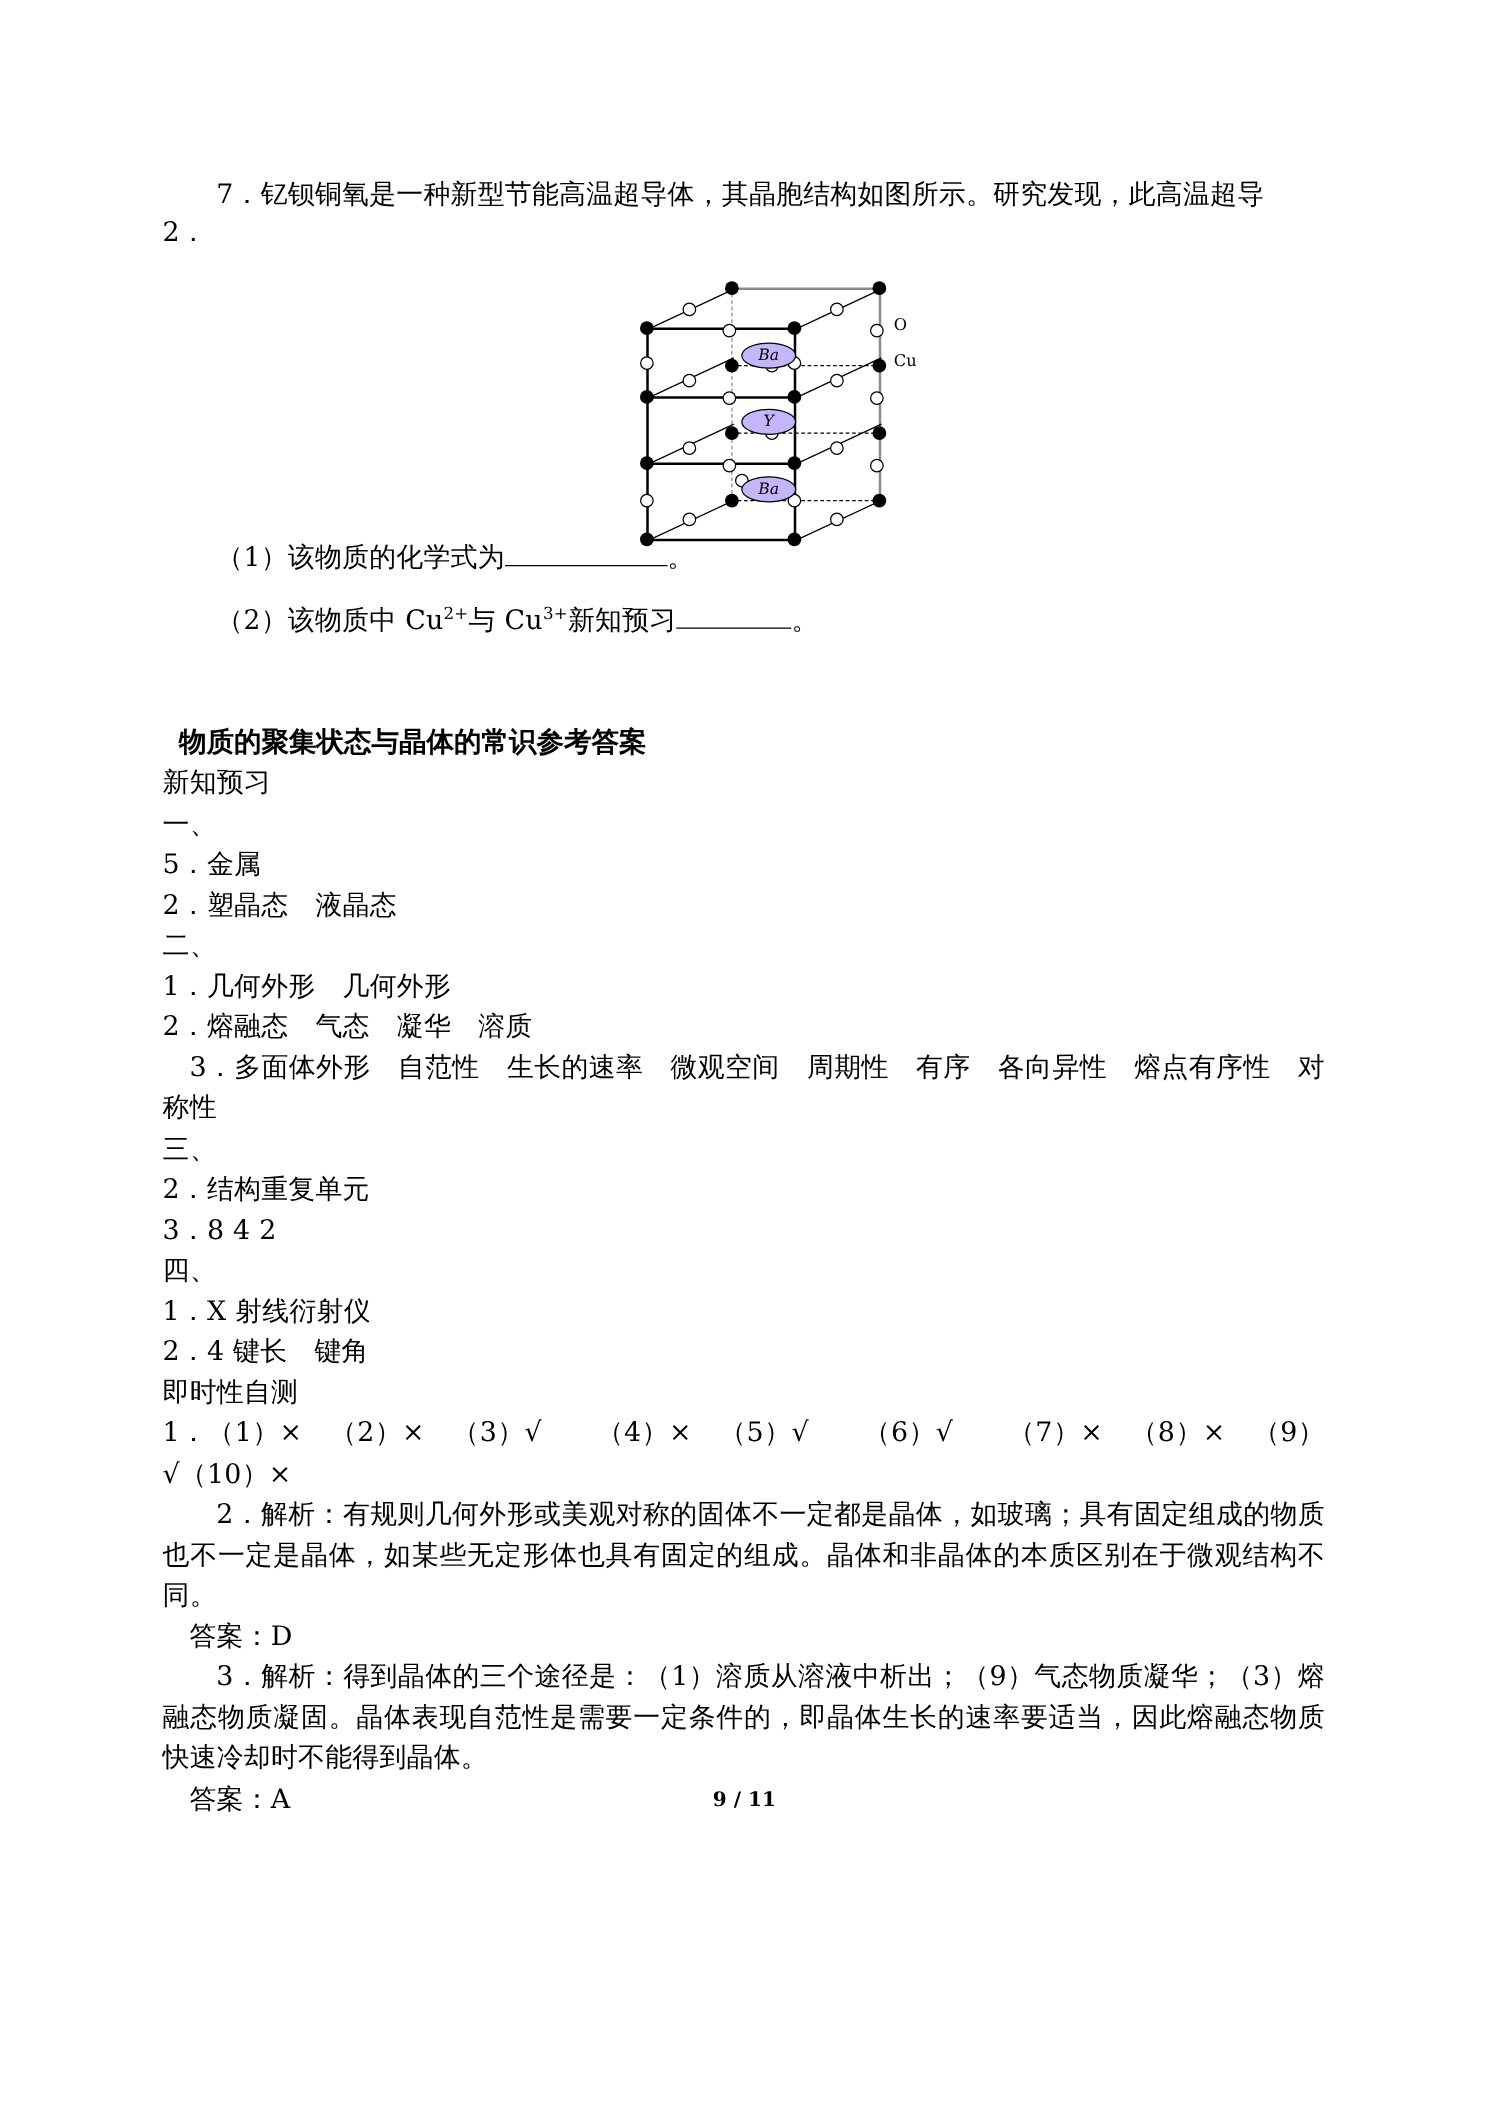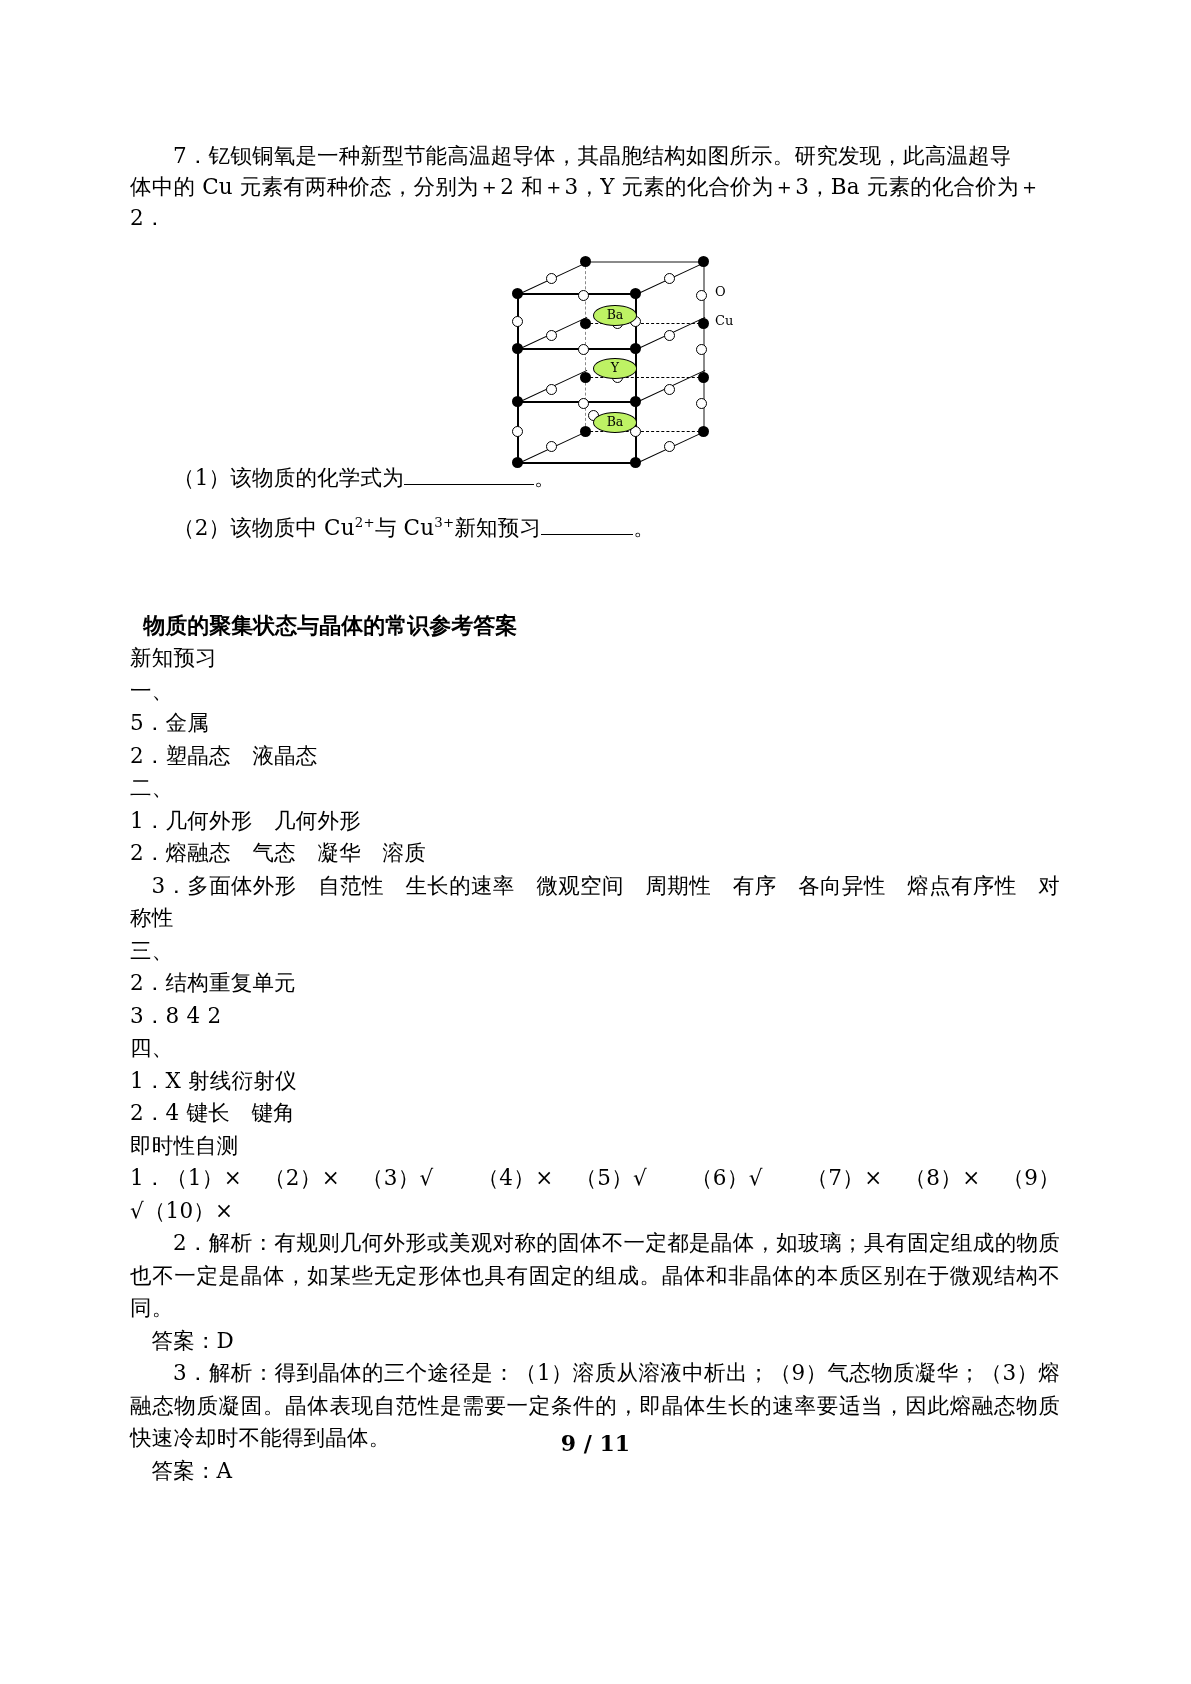--- a/index.html
+++ b/index.html
@@ -71,21 +71,21 @@
   .ans-block { margin-top: 0px; }
   .ans-block .para { line-height: 32.5px; }
 
   .footer {
     position: absolute;
     left: 0;
     top: 1430px;
     width: 1191px;
     text-align: center;
     font-weight: bold;
-    font-size: 22px;
+    font-size: 16px;
     font-family: "DejaVu Serif", "Liberation Serif", serif;
   }
   .spacer-lg { height: 64px; }
 
   
   .figure .edge {
     position: absolute;
     background: #000;
   }
   .figure .edge.gray { background: #8a8a8a; }
@@ -110,26 +110,27 @@
   }
   .figure .atom.open {
     background: #fff;
     border: 1.6px solid #000;
     width: 11px; height: 11px;
   }
   .figure .lbl {
     position: absolute;
     border: 1.4px solid #000;
     border-radius: 50%;
-    background: #bef264;
+    background: #c4b5fd;
     font-size: 12.5px;
     text-align: center;
     font-family: "DejaVu Serif", "Liberation Serif", serif;
     line-height: 17px;
     height: 19px;
+    font-style: italic;
   }
   .figure .sidelabel {
     position: absolute;
     font-size: 13px;
     font-family: "DejaVu Serif", "Liberation Serif", serif;
   }
   .figure .diag {
     position: absolute;
     height: 0;
     border-top: 1.3px solid #000;
@@ -138,21 +139,20 @@
 </style>
 </head>
 <body>
 
 <div class="page">
 
   <div class="content">
 
     <div>
       <p class="para" style="text-indent:2em;">7．钇钡铜氧是一种新型节能高温超导体，其晶胞结构如图所示。研究发现，此高温超导</p>
-      <p class="para">体中的 Cu 元素有两种价态，分别为＋2 和＋3，Y 元素的化合价为＋3，Ba 元素的化合价为＋</p>
       <p class="para">2．</p>
     </div>
 
     <div class="fig-wrap">
       <div class="figure">
 
         <div class="edge gray" style="left:110px; top:18px; width:120px; height:2px;"></div>
 
         <div class="edge gray" style="left:228px; top:18px; width:2px; height:170px;"></div>
 

